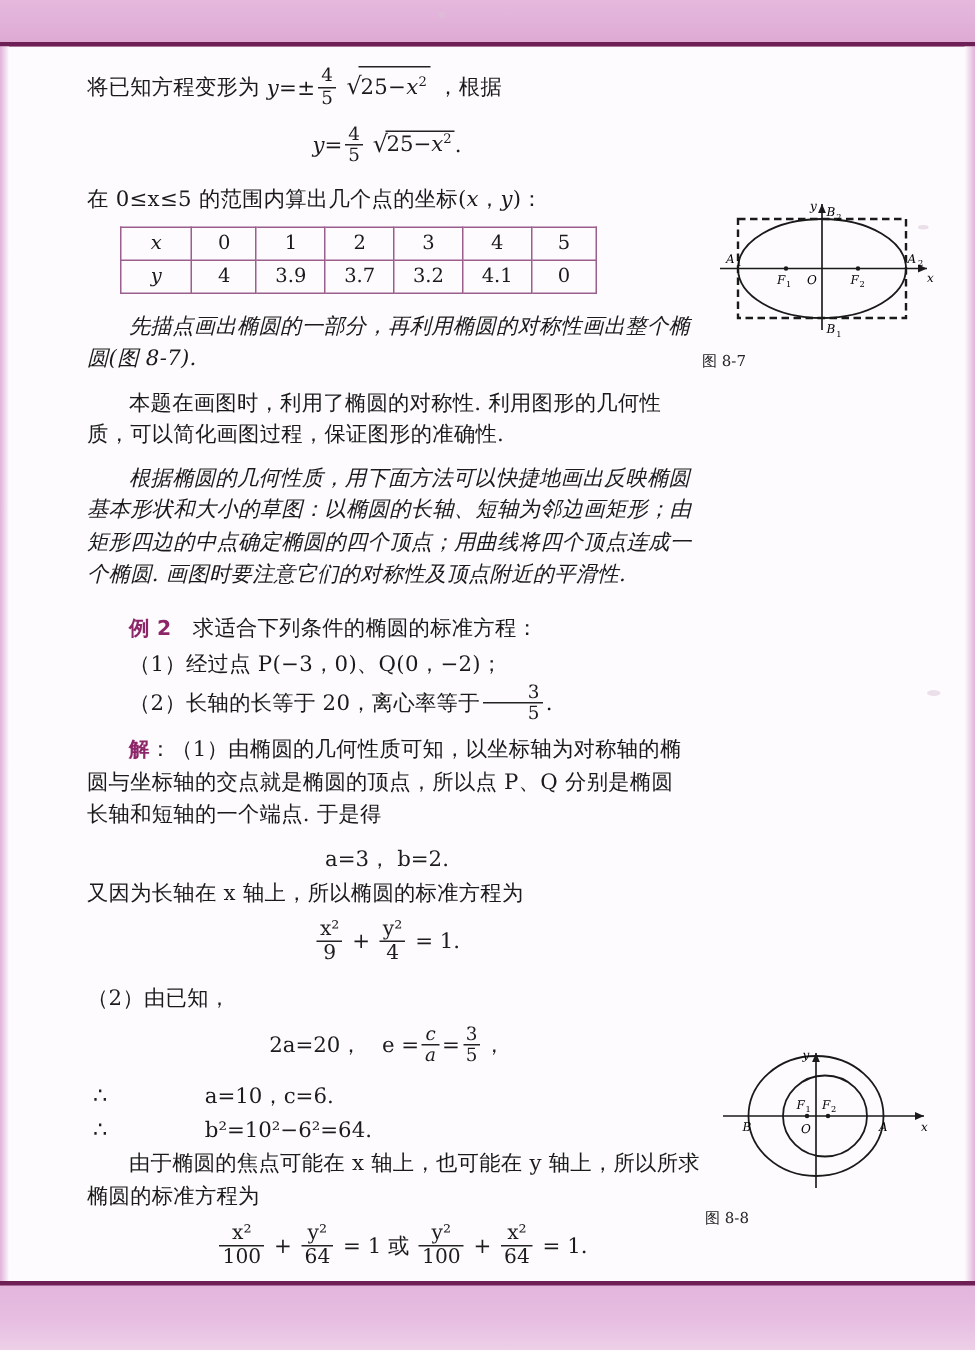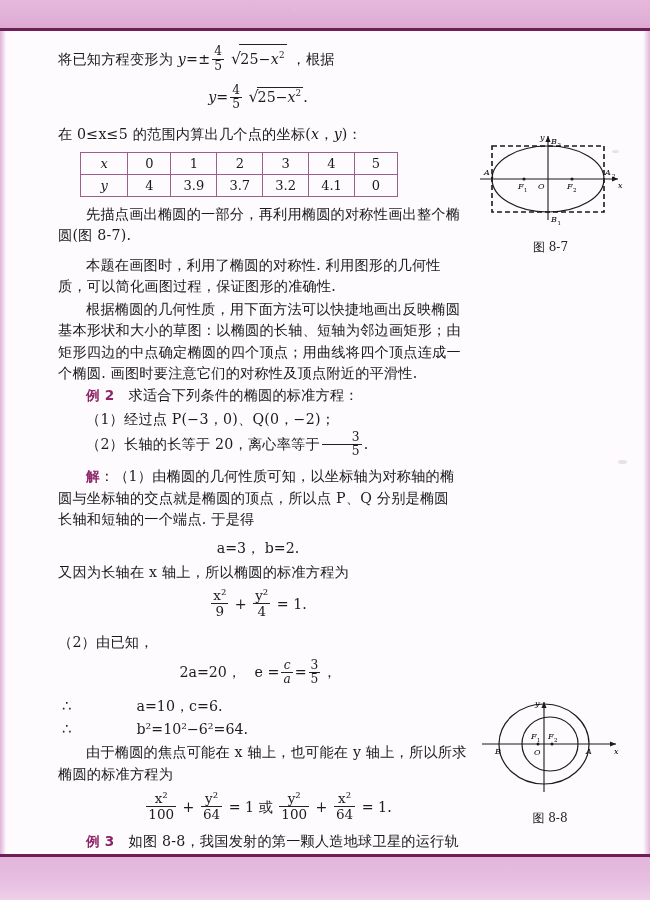--- a/index.html
+++ b/index.html
@@ -133,24 +133,24 @@
     width: 58px;
     font-style: italic;
   }
   table.coords td.cell { width: 52px; }
 
   
   .fig {
     position: absolute;
   }
   .fig-cap {
-    text-align: center;
-    font-size: 12px;
+    text-align: left;
+    font-size: 10px;
     color: #222;
-    margin-top: 7px;
+    margin-top: 2px;
     font-family: "DejaVu Serif","Liberation Serif",serif;
   }
   #fig87 { left: 468px; top: 128px; width: 165px; }
   #fig88 { left: 470px; top: 694px; width: 160px; }
 
   
   .footer {
     position: absolute;
     left: 0; bottom: 0;
     width: 650px; height: 46px;
@@ -220,27 +220,27 @@
           <td class="cell">3.9</td>
           <td class="cell">3.7</td>
           <td class="cell">3.2</td>
           <td class="cell">4.1</td>
           <td class="cell">0</td>
         </tr>
       </tbody>
         </table>
     </div>
 
-    <p class="para indent wide" style="margin-top:7px;">先描点画出椭圆的一部分，再利用椭圆的对称性画出整个椭圆(图 8-7).</p>
+    <p class="para indent wide" style="margin-top:12px;font-style:italic;">先描点画出椭圆的一部分，再利用椭圆的对称性画出整个椭圆(图 8-7).</p>
 
     <p class="para indent wide" style="margin-top:8px;">本题在画图时，利用了椭圆的对称性. 利用图形的几何性质，可以简化画图过程，保证图形的准确性.</p>
 
-    <p class="para indent wide" style="margin-top:1px;">根据椭圆的几何性质，用下面方法可以快捷地画出反映椭圆基本形状和大小的草图：以椭圆的长轴、短轴为邻边画矩形；由矩形四边的中点确定椭圆的四个顶点；用曲线将四个顶点连成一个椭圆. 画图时要注意它们的对称性及顶点附近的平滑性.</p>
-
-    <p class="para" style="margin-top:0; text-indent:28px;">
+    <p class="para indent wide" style="margin-top:7px;font-style:italic;">根据椭圆的几何性质，用下面方法可以快捷地画出反映椭圆基本形状和大小的草图：以椭圆的长轴、短轴为邻边画矩形；由矩形四边的中点确定椭圆的四个顶点；用曲线将四个顶点连成一个椭圆. 画图时要注意它们的对称性及顶点附近的平滑性.</p>
+
+    <p class="para" style="margin-top:14px; text-indent:28px;">
       <span class="label-ex">例 2</span>
       &nbsp;&nbsp;<span>求适合下列条件的椭圆的标准方程：</span>
     </p>
 
     <p class="para" style="margin-top:3px; text-indent:28px;">（1）经过点 P(−3，0)、Q(0，−2)；</p>
 
     <p class="para" style="text-indent:28px;">
       <span>（2）长轴的长等于 20，离心率等于</span><span class="frac"><span class="num">3</span><span class="den">5</span></span><span>.</span>
     </p>
 

